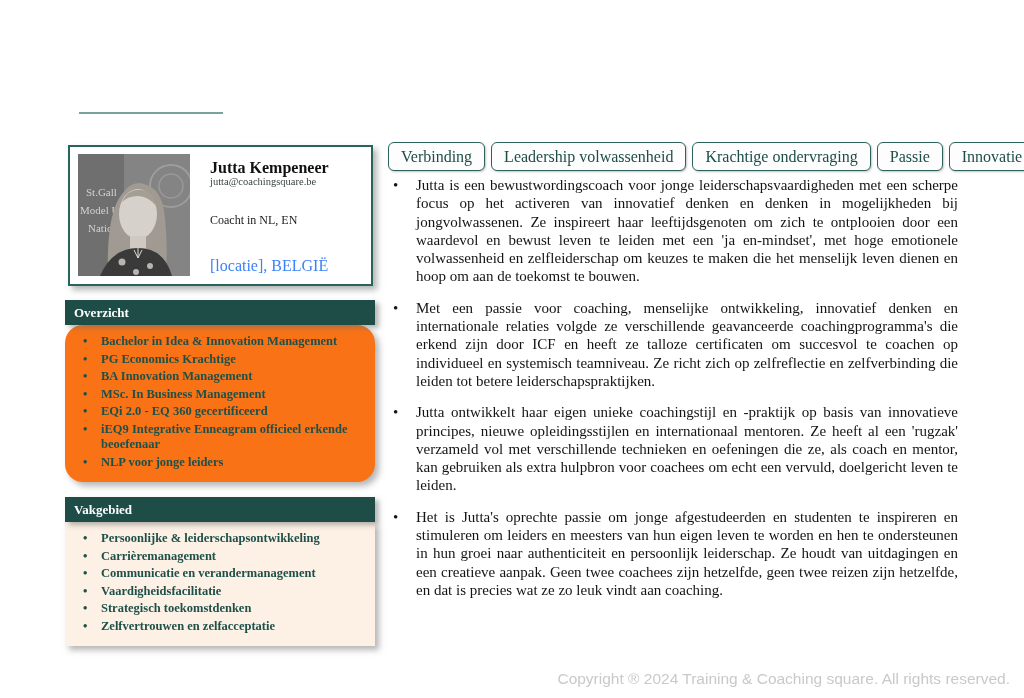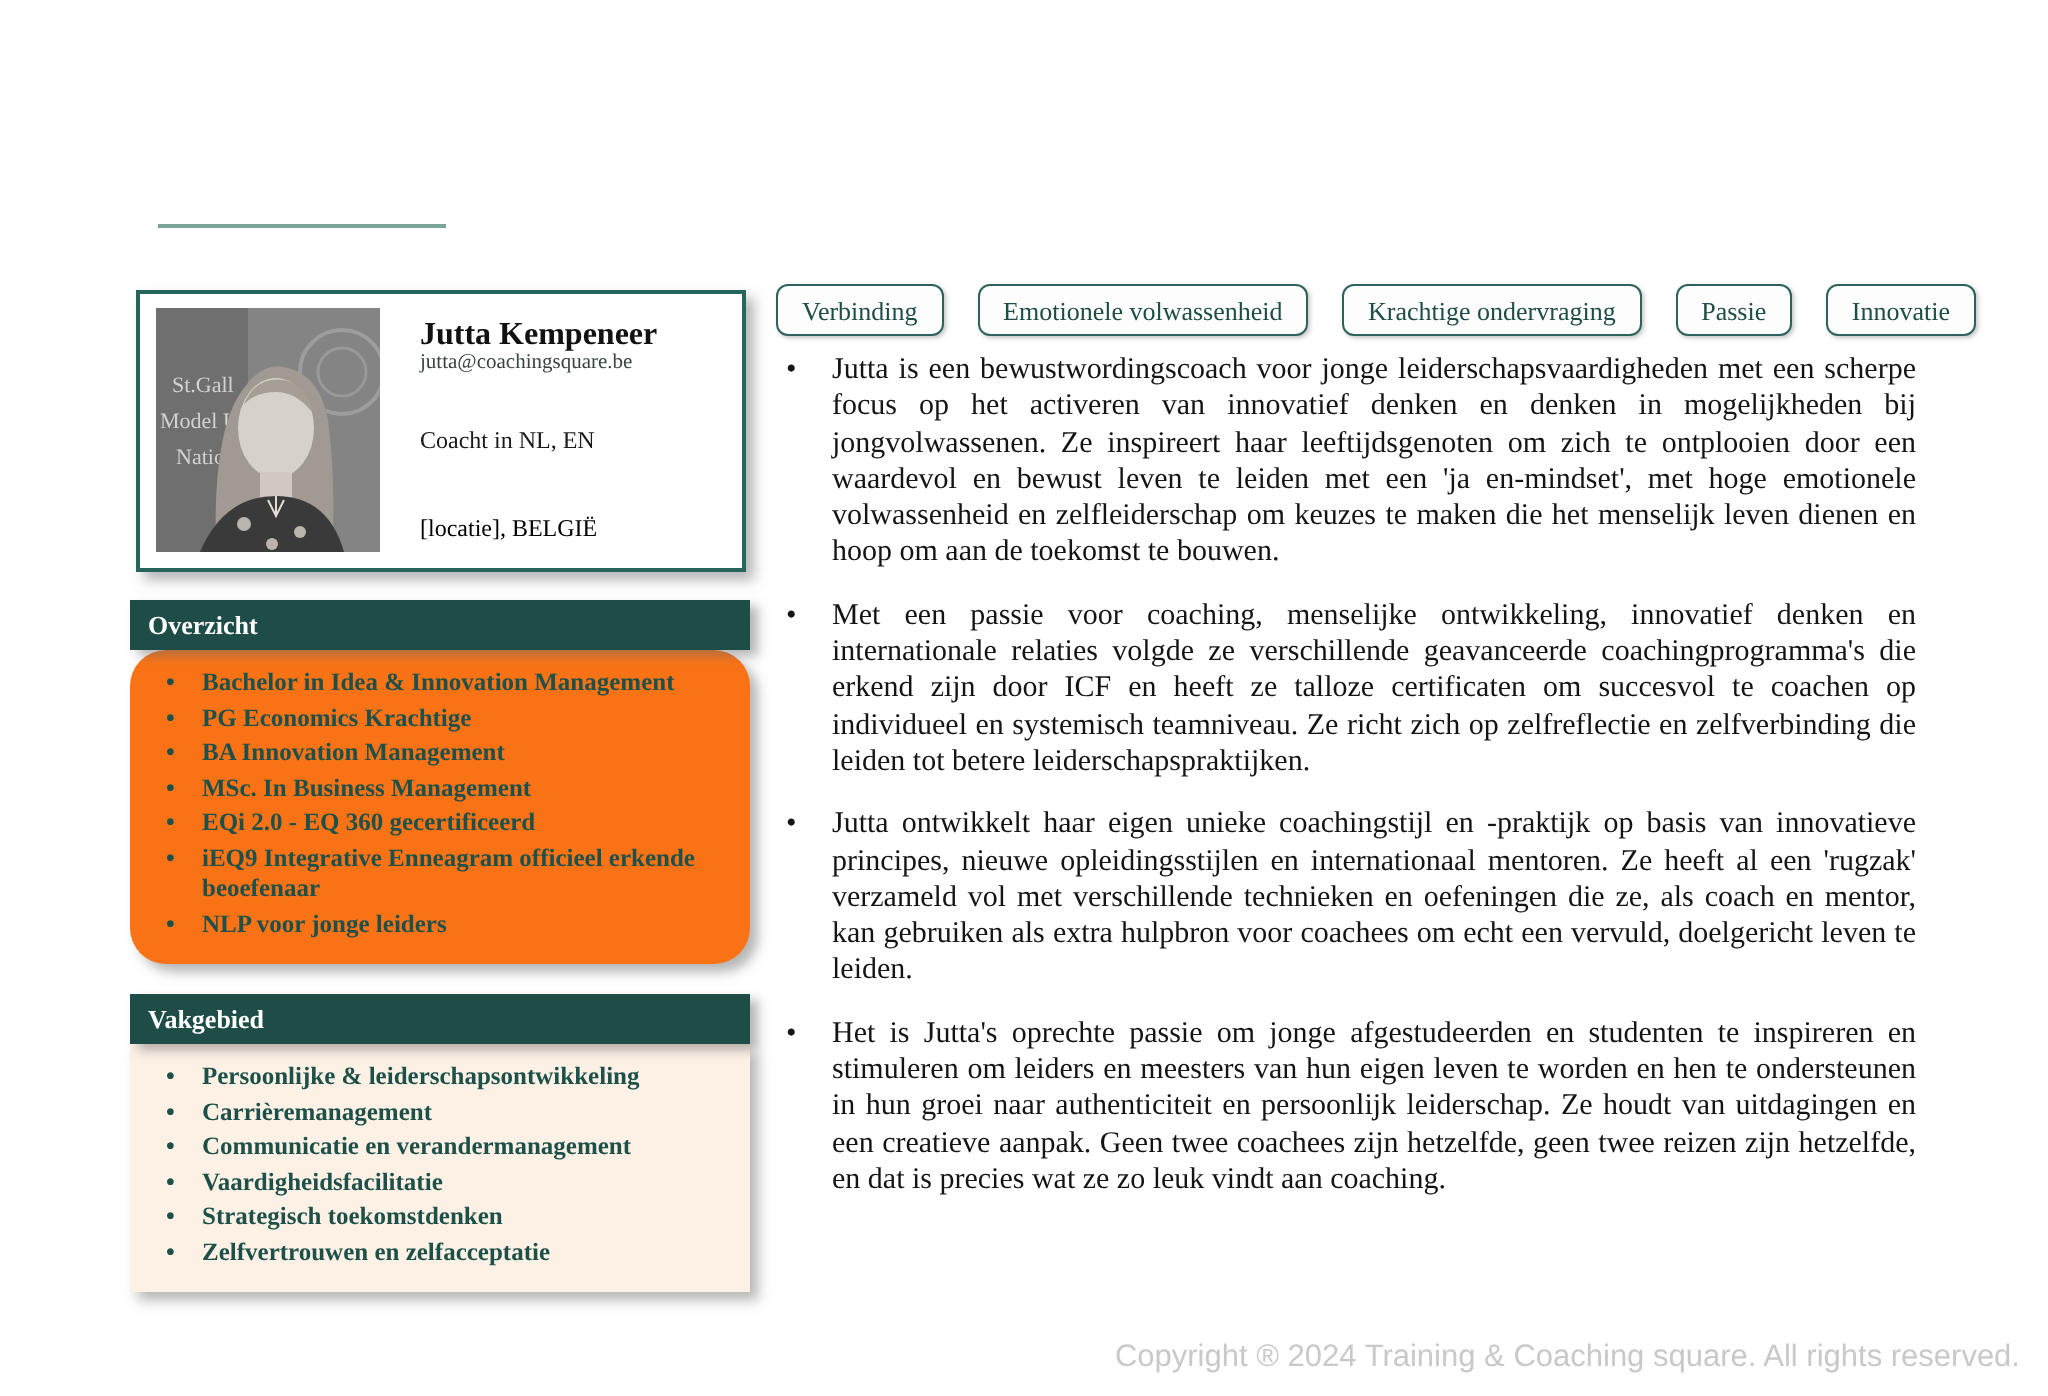--- a/index.html
+++ b/index.html
@@ -28,21 +28,21 @@
     box-shadow:4px 4px 6px rgba(110,110,110,0.5);
   }
   .profile-photo {
     position:absolute; left:8px; top:7px; width:112px; height:122px;
     overflow:hidden; background:#858585;
   }
   .profile-info { position:absolute; left:140px; top:0; right:6px; height:100%; }
   .profile-name  { position:absolute; top:12px; left:0; font-size:16px; font-weight:bold; color:#111; }
   .profile-email { position:absolute; top:29px; left:0; font-size:10.5px; color:#38433f; }
   .profile-langs { position:absolute; top:66px; left:0; font-size:12px; color:#1a1a1a; }
-  .profile-loc   { position:absolute; top:110px; left:0; font-size:12px; color:#000000; }
+  .profile-loc   { position:absolute; top:110px; left:0; font-size:16px; color:#3b82f6; }
 
   
   .panel { position:absolute; left:65px; width:310px; }
   .panel-header {
     background:#1e4d48; color:#ffffff; font-weight:bold; font-size:13px;
     height:25px; line-height:25px; padding:0 9px;
     box-shadow:4px 3px 5px rgba(110,110,110,0.5);
     position:relative; z-index:2;
   }
   .panel-body {
@@ -64,21 +64,21 @@
     content:"\2022"; position:absolute; left:10px; top:0; color:#1d5049;
   }
 
   
   .badge-row {
     position:absolute; left:388px; top:142px; width:600px;
     display:flex; justify-content:space-between; gap:6px;
   }
   .badge {
     border:1.5px solid #2e625c; border-radius:6px; background:#fdfdfd;
-    color:#1e4d48; font-size:13px; line-height:1; padding:6px 12px 5px 12px;
+    color:#1e4d48; font-size:16px; line-height:1; padding:6px 12px 5px 12px;
     white-space:nowrap; box-shadow:1px 1px 2px rgba(140,140,140,0.5);
   }
 
   
   .bio { position:absolute; left:390px; top:176px; width:568px; list-style:none; }
   .bio li {
     position:relative; padding-left:26px; margin-bottom:13px;
     font-size:15px; line-height:18.3px; text-align:justify; color:#141414;
   }
   .bio li::before {
@@ -153,21 +153,21 @@
         <li>Communicatie en verandermanagement</li>
         <li>Vaardigheidsfacilitatie</li>
         <li>Strategisch toekomstdenken</li>
         <li>Zelfvertrouwen en zelfacceptatie</li>
       </ul>
     </div>
   </div>
 
   <div class="badge-row">
     <span class="badge">Verbinding</span>
-    <span class="badge">Emotionele volwassenheid</span>
+    <span class="badge">Leadership volwassenheid</span>
     <span class="badge">Krachtige ondervraging</span>
     <span class="badge">Passie</span>
     <span class="badge">Innovatie</span>
   </div>
 
   <ul class="bio">
     <li>Jutta is een bewustwordingscoach voor jonge leiderschapsvaardigheden met een scherpe focus op het activeren van innovatief denken en denken in mogelijkheden bij jongvolwassenen. Ze inspireert haar leeftijdsgenoten om zich te ontplooien door een waardevol en bewust leven te leiden met een 'ja en-mindset', met hoge emotionele volwassenheid en zelfleiderschap om keuzes te maken die het menselijk leven dienen en hoop om aan de toekomst te bouwen.</li>
     <li>Met een passie voor coaching, menselijke ontwikkeling, innovatief denken en internationale relaties volgde ze verschillende geavanceerde coachingprogramma's die erkend zijn door ICF en heeft ze talloze certificaten om succesvol te coachen op individueel en systemisch teamniveau. Ze richt zich op zelfreflectie en zelfverbinding die leiden tot betere leiderschapspraktijken.</li>
     <li>Jutta ontwikkelt haar eigen unieke coachingstijl en -praktijk op basis van innovatieve principes, nieuwe opleidingsstijlen en internationaal mentoren. Ze heeft al een 'rugzak' verzameld vol met verschillende technieken en oefeningen die ze, als coach en mentor, kan gebruiken als extra hulpbron voor coachees om echt een vervuld, doelgericht leven te leiden.</li>
     <li>Het is Jutta's oprechte passie om jonge afgestudeerden en studenten te inspireren en stimuleren om leiders en meesters van hun eigen leven te worden en hen te ondersteunen in hun groei naar authenticiteit en persoonlijk leiderschap. Ze houdt van uitdagingen en een creatieve aanpak. Geen twee coachees zijn hetzelfde, geen twee reizen zijn hetzelfde, en dat is precies wat ze zo leuk vindt aan coaching.</li>

